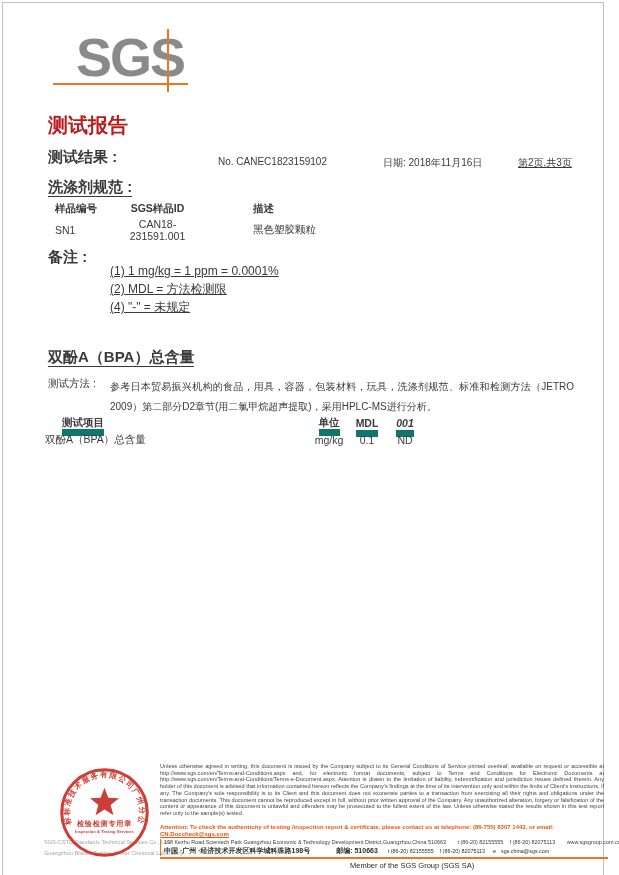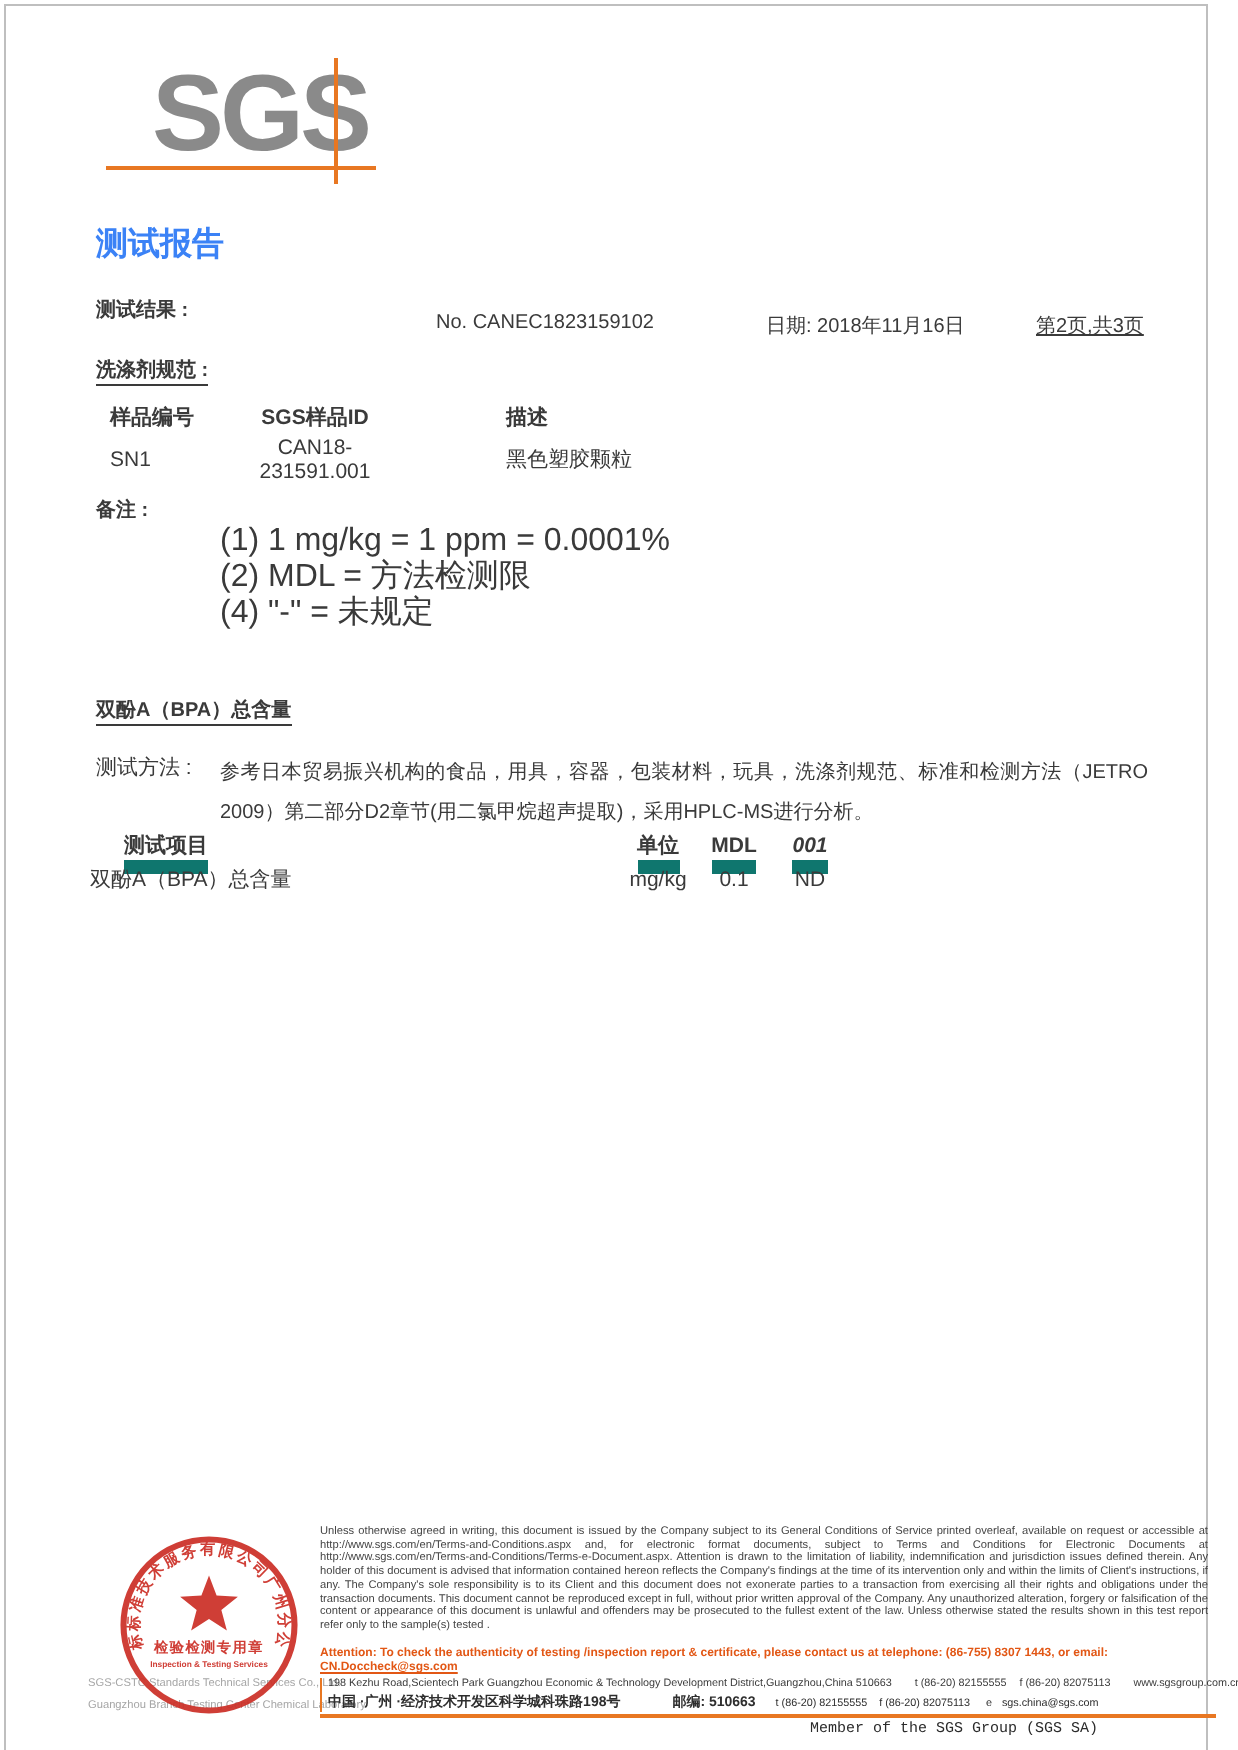--- a/index.html
+++ b/index.html
@@ -8,34 +8,34 @@
     width:619px; height:875px; position:relative; overflow:hidden;
     font-family:"Liberation Sans", sans-serif; color:#3d3d3d;
   }
   .abs { position:absolute; }
   
   .pb { background:#bfbfbf; }
   
   .logo-text { font-size:54px; font-weight:bold; color:#8a8a8a; letter-spacing:-2px; line-height:1; }
   .orange { background:#e87722; }
   
-  .title { font-size:16px; font-weight:bold; color:#3b82f6; }
+  .title { font-size:20px; font-weight:bold; color:#b91c1c; }
   .hline { font-size:10px; color:#3a3a3a;margin-top:40px; }
-  .label-bold { font-size:10px; font-weight:bold; color:#3a3a3a; }
+  .label-bold { font-size:15px; font-weight:bold; color:#3a3a3a; }
   .label-reg { font-size:10.5px; color:#3a3a3a; }
   .u { border-bottom:1px solid #3a3a3a; padding-bottom:1px; }
   
   table.sample { border-collapse:collapse; font-size:10.5px; color:#3a3a3a; table-layout:fixed; }
   table.sample td { padding:0; height:18px; vertical-align:middle; }
   table.sample .c1 { width:60px; text-align:left; }
   table.sample .c2 { width:85px; text-align:center; }
   table.sample .c3 { width:255px; text-align:left; padding-left:53px; }
   table.sample tr.hdr td { font-weight:bold; }
   
-  .note-line { font-size:16px; color:#3a3a3a; line-height:18px; white-space:pre; }
+  .note-line { font-size:12px; color:#3a3a3a; line-height:18px; white-space:pre;text-decoration:underline; }
   
   .method-text { font-size:10px; color:#3a3a3a; line-height:20px; text-align:justify; }
   
   table.results { border-collapse:collapse; font-size:10.5px; color:#3a3a3a; table-layout:fixed; }
   table.results td { padding:0; height:17px; vertical-align:middle; }
   table.results .r1 { width:265px; text-align:left; }
   table.results .r2, table.results .r3, table.results .r4 { width:38px; text-align:center; }
   table.results tr.hdr td { font-weight:bold; }
   table.results tr.hdr .hu { border-bottom:7px solid #0f766e; padding-bottom:1px; }
   .ital { font-style:italic; }
@@ -133,21 +133,21 @@
 <div class="abs addr2" style="left:164px; top:846px;">
   <span>中国 ·广州 ·经济技术开发区科学城科珠路198号</span><span class="addr-gap" style="width:24px;"></span>
   <span>邮编: 510663</span><span class="addr-gap" style="width:8px;"></span>
   <span style="font-weight:normal; font-size:5.4px;">t (86-20) 82155555</span><span class="addr-gap" style="width:4px;"></span>
   <span style="font-weight:normal; font-size:5.4px;">f (86-20) 82075113</span><span class="addr-gap" style="width:6px;"></span>
   <span style="font-weight:normal; font-size:5.4px;">e</span><span class="addr-gap" style="width:3px;"></span>
   <span style="font-weight:normal; font-size:5.4px;">sgs.china@sgs.com</span>
 </div>
 
 <div class="abs orange" style="left:160px; top:857px; width:448px; height:2px;"></div>
-<div class="abs member" style="left:350px; top:861px; width:254px; text-align:center;font-family:Liberation Mono, monospace;">Member of the SGS Group (SGS SA)</div>
+<div class="abs member" style="left:350px; top:861px; width:254px; ">Member of the SGS Group (SGS SA)</div>
 
 <div class="abs stamp-wrap" style="left:57px; top:765px; width:95px; height:95px;">
   <svg width="95" height="95" viewBox="0 0 100 100">
     <circle cx="50" cy="50" r="45" fill="none" stroke="#cc2e25" stroke-width="3.2"></circle>
     <path id="arcTop" d="M 16.5,65.6 A 37,37 0 1 1 83.5,65.6" fill="none"></path>
     <text font-size="8" font-weight="bold" fill="#cc2e25" letter-spacing="1.4" font-family="Liberation Sans, sans-serif">
       <textPath href="#arcTop" startOffset="50%" text-anchor="middle">通标标准技术服务有限公司广州分公司</textPath>
     </text>
     <polygon points="50,24 54,34.5 65.2,35.1 56.5,42.1 59.4,52.9 50,46.8 40.6,52.9 43.5,42.1 34.8,35.1 46,34.5" fill="#cc2e25"></polygon>
     <text x="50" y="64" text-anchor="middle" font-size="7.5" font-weight="bold" fill="#cc2e25" letter-spacing="0.8" font-family="Liberation Sans, sans-serif">检验检测专用章</text>

